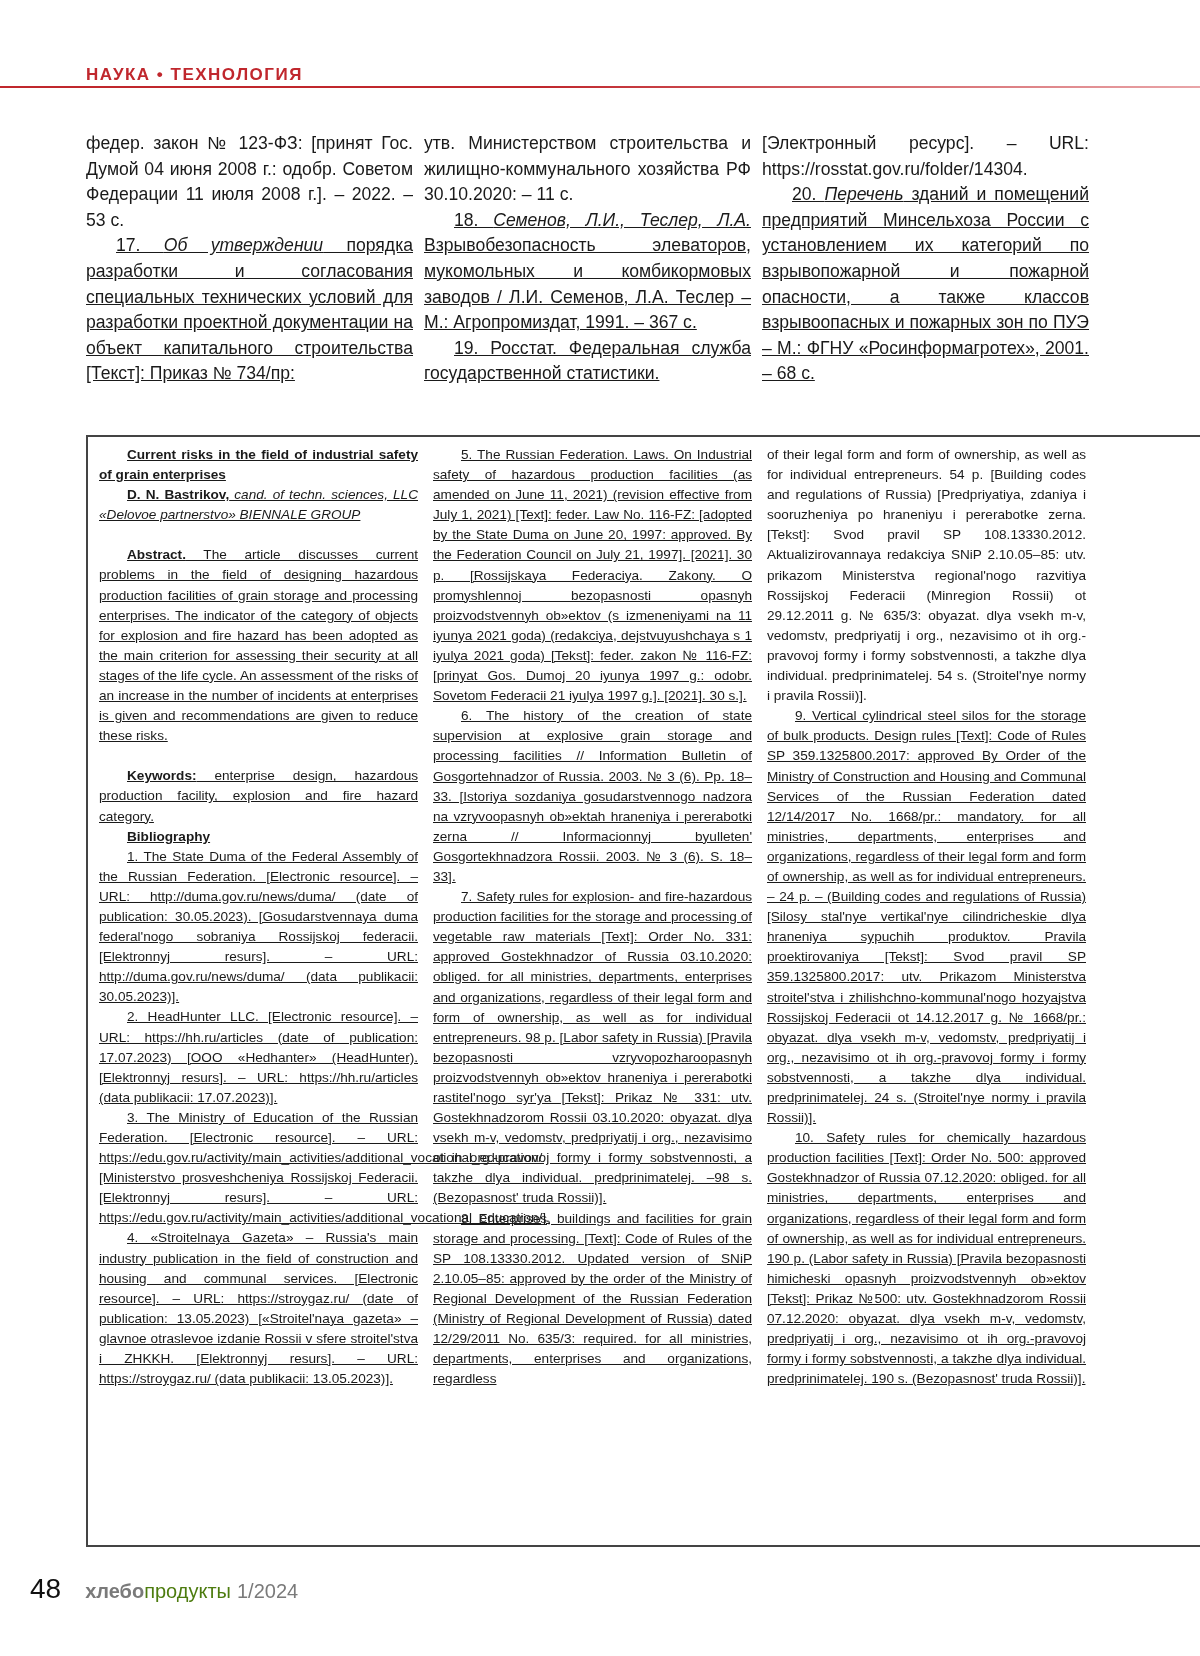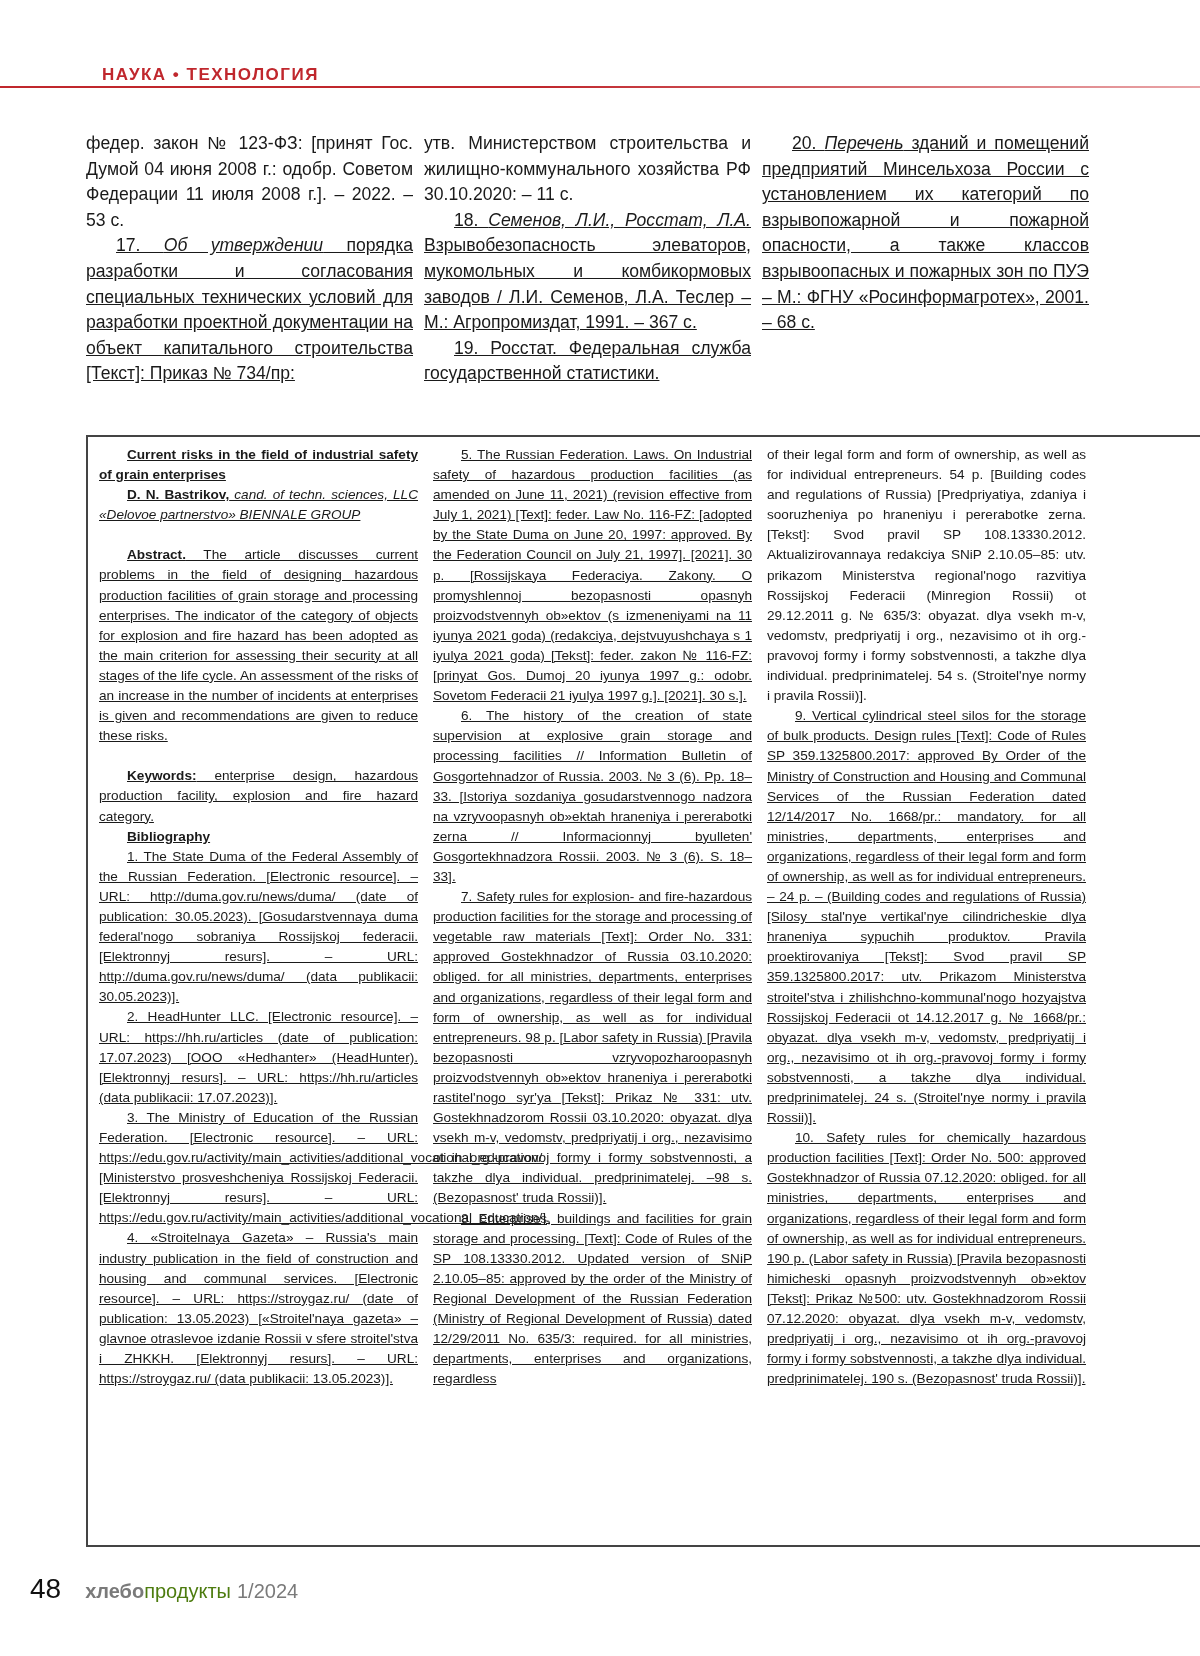--- a/index.html
+++ b/index.html
@@ -1,19 +1,19 @@
 <!DOCTYPE html>
 <html><head>
 <meta charset="utf-8">
 <style>
   html, body { margin: 0; padding: 0; background: #ffffff; }
   body { width: 1200px; height: 1656px; position: relative; overflow: hidden; font-family: "Liberation Sans", sans-serif; color: #1a1a1a; }
 
   .header { position: absolute; left: 0; top: 64px; width: 1200px; height: 26px; }
-  .section-title { position: absolute; left: 86px; top: 0; font-size: 17px; font-weight: bold; color: #c0272d; letter-spacing: 1.5px; line-height: 22px; margin-left: 16px; }
+  .section-title { position: absolute; left: 86px; top: 0; font-size: 17px; font-weight: bold; color: #c0272d; letter-spacing: 1.5px; line-height: 22px; }
   .header-rule { position: absolute; left: 0; top: 22px; width: 1200px; height: 2px; background: linear-gradient(to right, #c0272d 0%, #c0272d 45%, #e9a5a8 100%); }
 
   .top-cols { position: absolute; left: 86px; top: 131px; width: 1028px; display: flex; gap: 11px; }
   .top-col { width: 327px; font-size: 17.6px; line-height: 25.6px; text-align: justify; }
   .top-col p { margin: 0; }
   .indent { text-indent: 30px; text-decoration: underline; }
   .it { font-style: italic; }
   .b { font-weight: bold; }
 
   .abstract-box { position: absolute; left: 86px; top: 435px; width: 1118px; height: 1112px; border: 2px solid #444; box-sizing: border-box; }
@@ -37,24 +37,25 @@
   <div class="header-rule"></div>
 </div>
 
 <div class="top-cols">
   <div class="top-col">
     <p>федер. закон № 123-ФЗ: [принят Гос. Думой 04 июня 2008 г.: одобр. Советом Федерации 11 июля 2008 г.]. – 2022. – 53 с.</p>
     <p class="indent"><span>17. </span><span class="it">Об утверждении</span><span> порядка разработки и согласования специальных технических условий для разработки проектной документации на объект капитального строительства [Текст]: Приказ № 734/пр:</span></p>
   </div>
   <div class="top-col">
     <p>утв. Министерством строительства и жилищно-коммунального хозяйства РФ 30.10.2020: – 11 с.</p>
-    <p class="indent"><span>18. </span><span class="it">Семенов, Л.И., Росстат, Л.А.</span><span> Взрывобезопасность элеваторов, мукомольных и комбикормовых заводов / Л.И. Семенов, Л.А. Теслер – М.: Агропромиздат, 1991. – 367 с.</span></p>
+    <p class="indent"><span>18. </span><span class="it">Семенов, Л.И., Теслер, Л.А.</span><span> Взрывобезопасность элеваторов, мукомольных и комбикормовых заводов / Л.И. Семенов, Л.А. Теслер – М.: Агропромиздат, 1991. – 367 с.</span></p>
     <p class="indent">19. Росстат. Федеральная служба государственной статистики.</p>
   </div>
   <div class="top-col">
+    <p>[Электронный ресурс]. – URL: https://rosstat.gov.ru/folder/14304.</p>
     <p class="indent"><span>20. </span><span class="it">Перечень</span><span> зданий и помещений предприятий Минсельхоза России с установлением их категорий по взрывопожарной и пожарной опасности, а также классов взрывоопасных и пожарных зон по ПУЭ – М.: ФГНУ «Росинформагротех», 2001. – 68 с.</span></p>
   </div>
 </div>
 
 <div class="abstract-box">
   <div class="abs-cols">
     <div class="abs-col">
       <p class="indent b">Current risks in the field of industrial safety of grain enterprises</p>
       <p class="indent"><span class="b">D. N. Bastrikov,</span><span class="it"> cand. of techn. sciences, LLC «Delovoe partnerstvo» BIENNALE GROUP</span></p>
       <div class="gap"></div>

